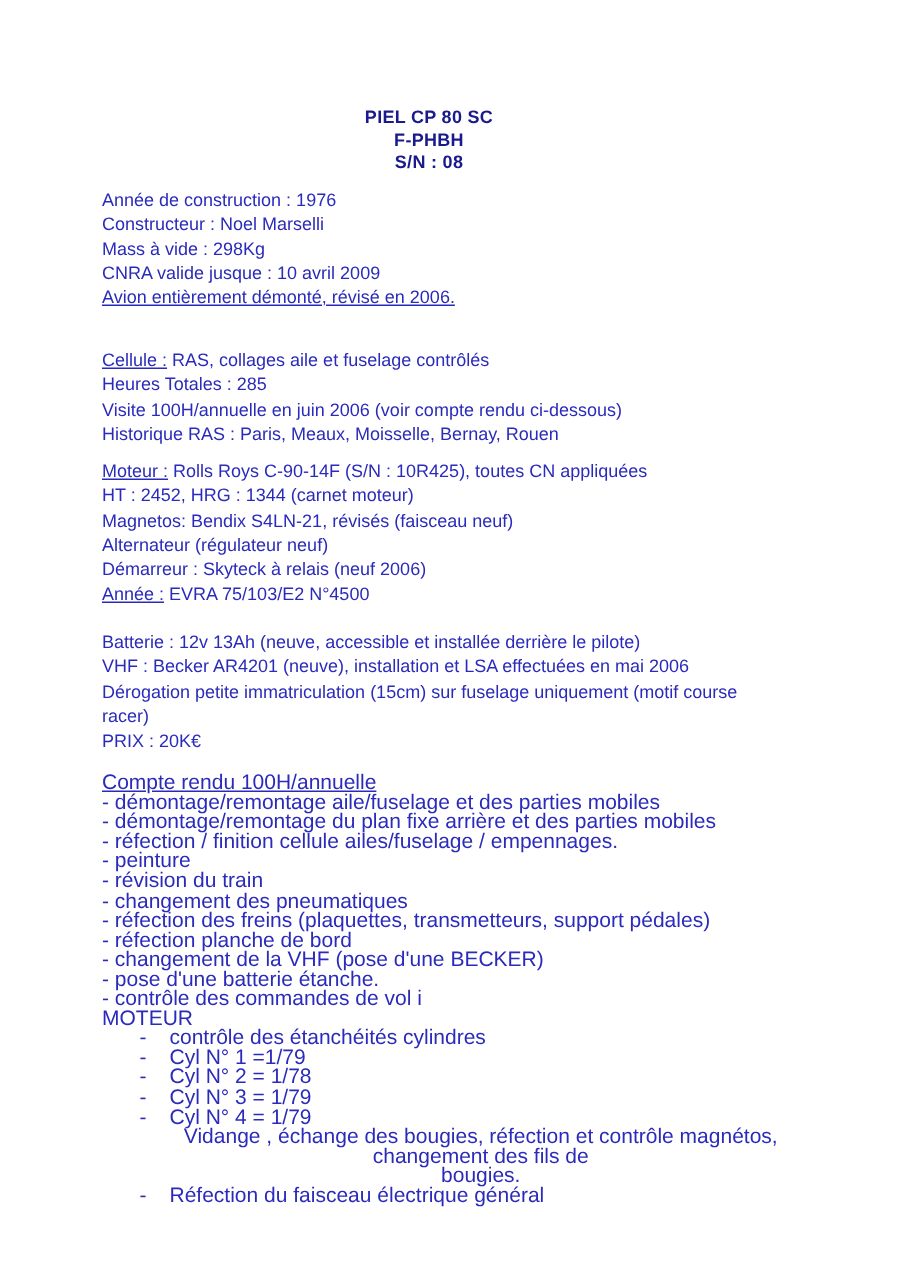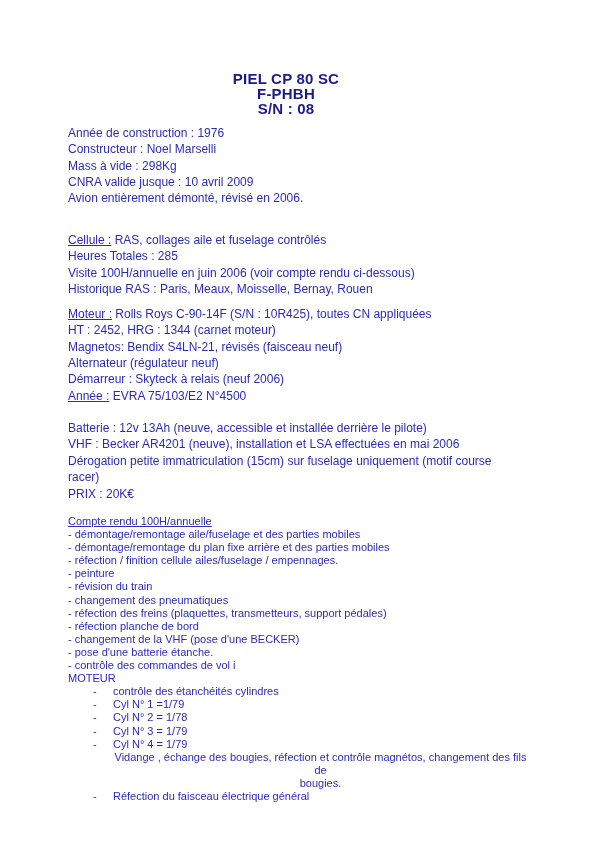--- a/index.html
+++ b/index.html
@@ -22,47 +22,47 @@
     height: 848px;
     background: #ffffff;
   }
   .title-block {
     position: absolute;
     top: 71px;
     left: 0;
     width: 572px;
     text-align: center;
     font-weight: bold;
-    font-size: 15px;
+    font-size: 12px;
     line-height: 15px;
     color: #1a1a8c;
     letter-spacing: 0.2px;
   }
   .body-block {
     position: absolute;
     left: 68px;
     width: 470px;
     font-size: 12px;
     line-height: 16.3px;
   }
   .b1 { top: 125px; }
-  .b2 { top: 190px; }
+  .b2 { top: 190px; text-decoration: underline; }
   .b3 { top: 232px; }
   .b4 { top: 306px; }
   .b5 { top: 388px; }
   .b6 { top: 420px; }
   .b7 { top: 486px; }
 
   .u { text-decoration: underline; }
 
   .small-block {
     position: absolute;
     left: 68px;
     width: 460px;
-    font-size: 11px;
+    font-size: 14px;
     line-height: 13.1px;
   }
   .s1 { top: 515px; }
 
   .moteur-head {
     margin-top: 0;
   }
   .sub-list {
     margin: 0;
     padding: 0;

